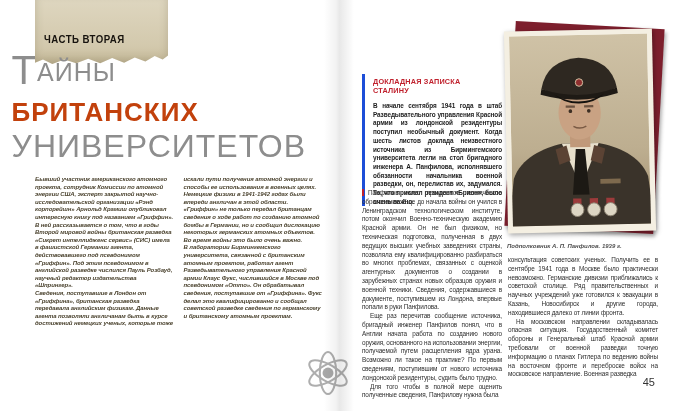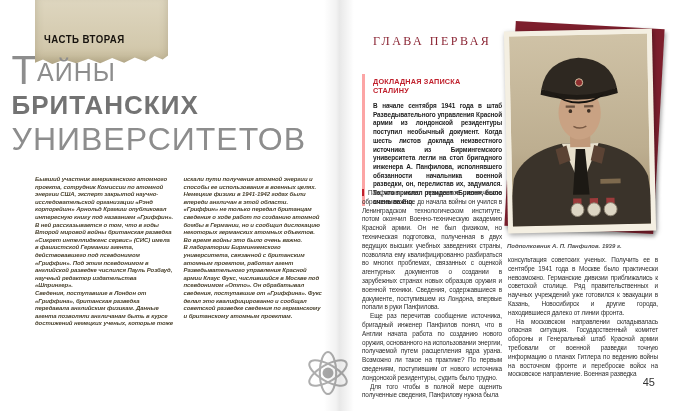--- a/index.html
+++ b/index.html
@@ -23,36 +23,36 @@
     clip-path:polygon(0 0,100% 0,100% 84%,96% 90%,90% 85%,83% 93%,75% 87%,67% 95%,
                       58% 88%,49% 96%,40% 89%,31% 96%,22% 90%,13% 97%,6% 90%,0 95%); }
   .part-label { position:absolute; left:9px; top:33px; font-size:10.5px; font-weight:bold;
     letter-spacing:0.5px; color:#17130e; font-family:"Liberation Sans",sans-serif;
     transform:scaleX(0.92); transform-origin:left; }
 
   .book-title { position:absolute; right:31px; top:60px; text-align:left;
     font-family:Liberation Sans, sans-serif; line-height:1; }
   .title-l1 { color:#8d8d8d; font-size:25px; letter-spacing:1px; }
   .title-l1 .initial { font-size:40px; line-height:0; vertical-align:-3px; }
-  .title-l2 { color:#737373; font-size:26px; font-weight:bold; letter-spacing:1px; margin-top:7px; }
+  .title-l2 { color:#c2410c; font-size:26px; font-weight:bold; letter-spacing:1px; margin-top:14px; }
   .title-l3 { color:#8d8d8d; font-size:32px; letter-spacing:1px; margin-top:5px; }
 
   .left-cols { position:absolute; left:35px; top:176px; width:288px; display:flex; gap:9px; }
   .lcol { width:140px; font-size:6px; line-height:7.6px; font-style:italic; font-weight:bold;
     color:#4c4430; letter-spacing:-0.1px; text-align:left; }
   .lcol p { margin:0; }
 
   .atom-wrap { position:absolute; left:303px; top:348px; width:50px; height:50px; }
 
   
   .chapter-label { position:absolute; left:36px; top:34px; color:#8a2433; font-size:12px;
     letter-spacing:2.5px; font-family:"Liberation Serif","DejaVu Serif",serif; }
 
   .callout { position:absolute; left:25px; top:74px; width:140px;
-    border-left:3px solid #fca5a5; padding-left:8px; }
+    border-left:3px solid #1d4ed8; padding-left:8px; }
   .callout-title { color:#c0212d; font-size:7.6px; font-weight:bold; letter-spacing:0.2px;
     margin:3px 0 7px 0; transform:scaleX(0.96); transform-origin:left; }
   .callout-body { font-size:6.4px; line-height:8.7px; font-weight:bold; color:#1d1d1d;
     text-align:justify; letter-spacing:-0.1px; }
 
   .rcol { font-size:6.4px; line-height:8.8px; color:#2e2e2e; text-align:justify;
     letter-spacing:-0.1px; }
   .rcol p { margin:0; }
   .rcol p.indent { text-indent:8px; }
   .rcol1 { position:absolute; left:25px; top:189px; width:140px; }
@@ -111,21 +111,20 @@
         </g>
         <circle cx="32" cy="32" r="7" fill="#a8a8a8"></circle>
       </svg>
     </div>
   </div>
 
   <div class="spine"></div>
 
   <div class="page page-right">
 
-    <div class="chapter-label">ГЛАВА ПЕРВАЯ</div>
 
     <div class="callout">
       <div class="callout-title">ДОКЛАДНАЯ ЗАПИСКА СТАЛИНУ</div>
       <div class="callout-body">В начале сентября 1941 года в штаб Разведывательного управления Красной армии из лондонской резидентуры поступил необычный документ. Когда шесть листов доклада неизвестного источника из Бирмингемского университета легли на стол бригадного инженера А. Панфилова, исполнявшего обязанности начальника военной разведки, он, перелистав их, задумался. То, что прислал резидент «Брион», было очень важно.</div>
     </div>
 
     <div class="rcol rcol1">
       <p><span class="para-marker"></span><span>Панфилов имел прекрасное техническое образование. Еще до начала войны он учился в Ленинградском технологическом институте, потом окончил Военно-техническую академию Красной армии. Он не был физиком, но техническая подготовка, полученная в двух ведущих высших учебных заведениях страны, позволяла ему квалифицированно разбираться во многих проблемах, связанных с оценкой агентурных документов о создании в зарубежных странах новых образцов оружия и военной техники. Сведения, содержавшиеся в документе, поступившем из Лондона, впервые попали в руки Панфилова.</span></p>
       <p class="indent">Еще раз перечитав сообщение источника, бригадный инженер Панфилов понял, что в Англии начата работа по созданию нового оружия, основанного на использовании энергии, получаемой путем расщепления ядра урана. Возможно ли такое на практике? По первым сведениям, поступившим от нового источника лондонской резидентуры, судить было трудно.</p>
       <p class="indent">Для того чтобы в полной мере оценить полученные сведения, Панфилову нужна была</p>

